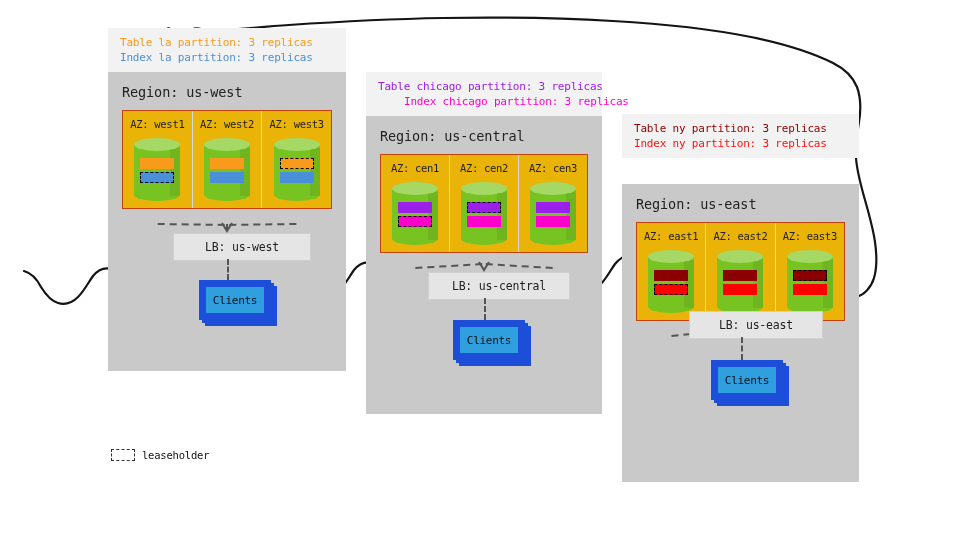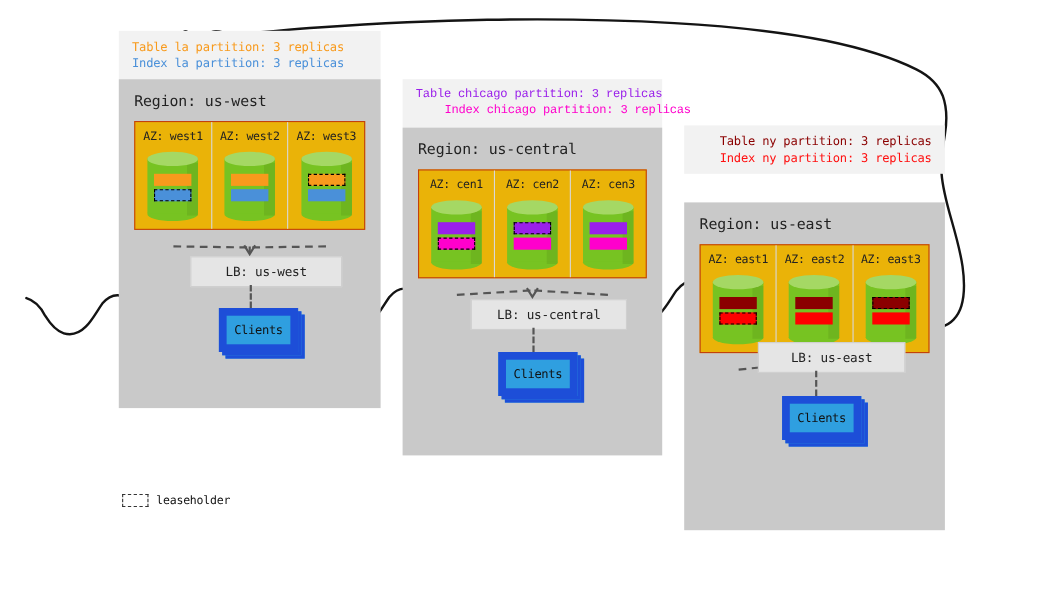--- a/index.html
+++ b/index.html
@@ -428,21 +428,21 @@
           </div>
           <svg class="conn" viewBox="0 0 238 299">
             <path d="M49.666666666666664,152 L119,153" stroke="#555" stroke-width="2" stroke-dasharray="7,5" fill="none"></path>
             <path d="M119,152 L119,158" stroke="#555" stroke-width="2" stroke-dasharray="7,5" fill="none"></path>
             <path d="M188.33333333333331,152 L119,153" stroke="#555" stroke-width="2" stroke-dasharray="7,5" fill="none"></path>
             <path d="M114,151 L119,159 L124,151" stroke="#555" stroke-width="2" fill="none"></path>
           </svg>
         </div>
       </div>
       <div class="region" style="left: 353px; top: 72px; width: 236px;">
-        <div class="hdr" style="height: 44px; font-family: Liberation Mono, monospace;">
+        <div class="hdr" style="height: 44px;">
           <span class="l1" style="color: rgb(154, 32, 234);">Table chicago partition: 3 replicas</span>
           <span class="l2" style="color: rgb(255, 0, 204); margin-left: 26px;">Index chicago partition: 3 replicas</span>
         </div>
         <div class="body" style="height: 298px;">
           <div class="region-title">Region: us-central</div>
           <div class="az-row">
             <div class="az">
               <div class="az-label">AZ: cen1</div>
               <div class="cyl">
                 <div class="bot"></div>
@@ -478,21 +478,21 @@
           </div>
           <svg class="conn" viewBox="0 0 236 298">
             <path d="M49.333333333333336,152 L118,148" stroke="#555" stroke-width="2" stroke-dasharray="7,5" fill="none"></path>
             <path d="M118,152 L118,153" stroke="#555" stroke-width="2" stroke-dasharray="7,5" fill="none"></path>
             <path d="M186.66666666666669,152 L118,148" stroke="#555" stroke-width="2" stroke-dasharray="7,5" fill="none"></path>
             <path d="M113,146 L118,154 L123,146" stroke="#555" stroke-width="2" fill="none"></path>
           </svg>
         </div>
       </div>
       <div class="region" style="left: 609px; top: 114px; width: 237px;">
-        <div class="hdr" style="height: 44px; text-align: right;">
+        <div class="hdr" style="height: 44px;">
           <span class="l1" style="color: rgb(139, 0, 0);">Table ny partition: 3 replicas</span>
           <span class="l2" style="color: rgb(255, 16, 16);">Index ny partition: 3 replicas</span>
         </div>
         <div class="body" style="height: 298px; margin-top: 26px;">
           <div class="region-title">Region: us-east</div>
           <div class="az-row">
             <div class="az">
               <div class="az-label">AZ: east1</div>
               <div class="cyl">
                 <div class="bot"></div>

